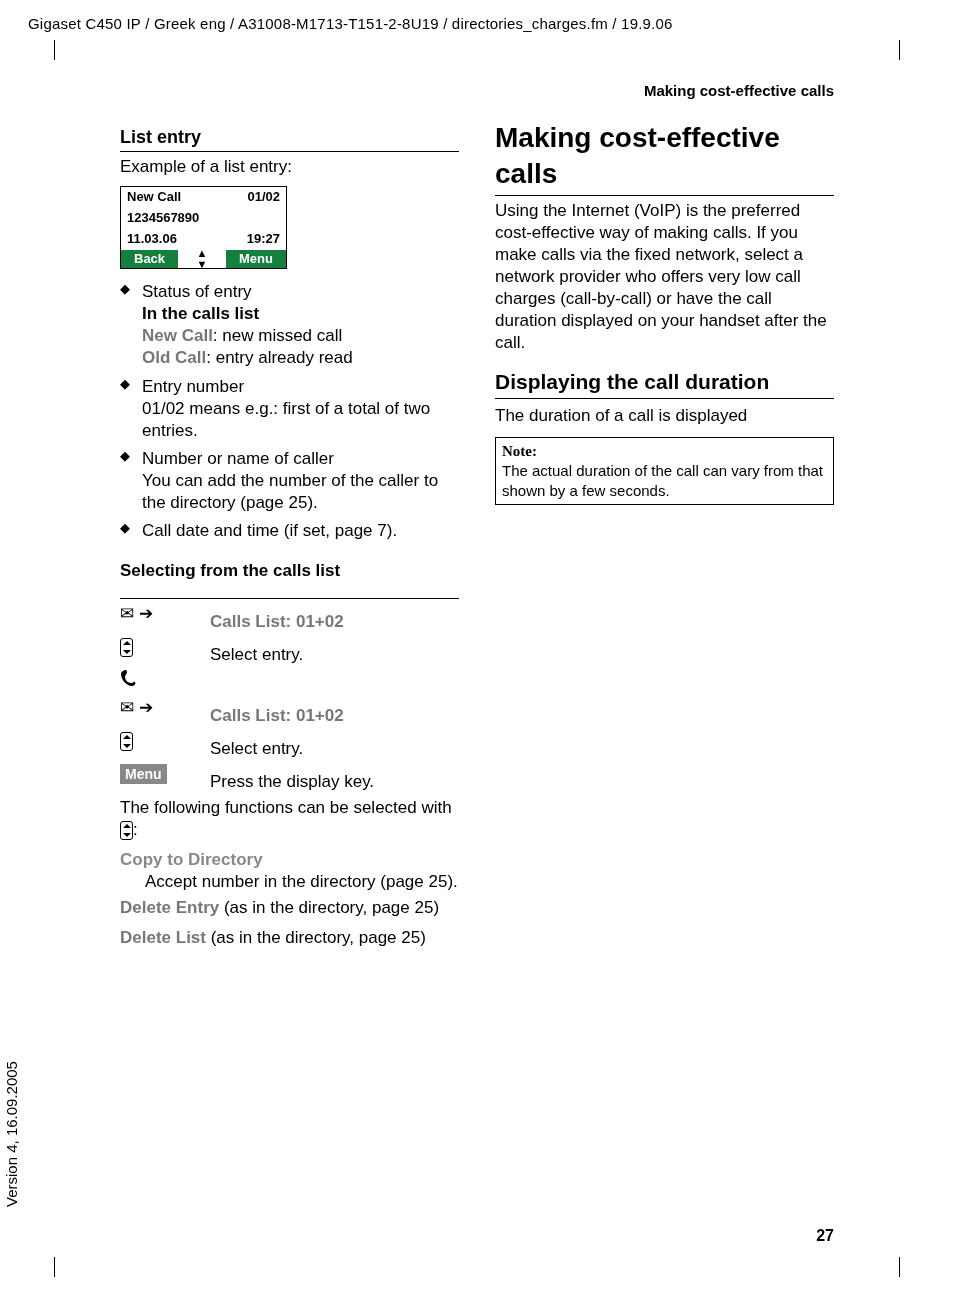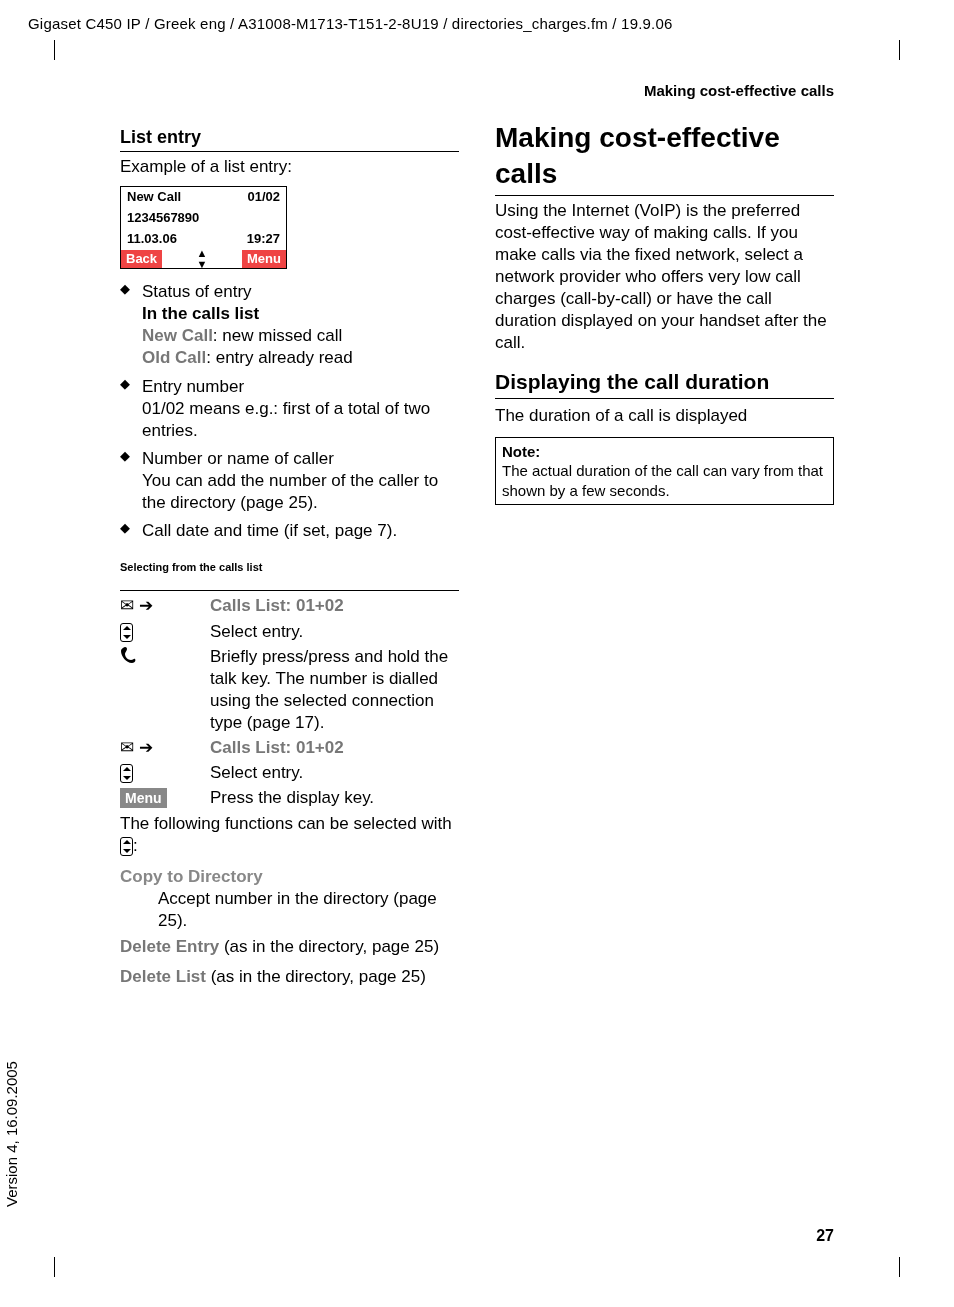--- a/index.html
+++ b/index.html
@@ -59,43 +59,43 @@
     border-bottom: 1.5px solid #000;
   }
   h3 {
     font-size: 18px;
     font-weight: bold;
     margin: 6px 0 4px 0;
     padding-bottom: 2px;
     border-bottom: 1.5px solid #000;
   }
   h4 {
-    font-size: 11px;
+    font-size: 17px;
     font-weight: bold;
     margin: 18px 0 4px 0;
     padding-bottom: 16px;
     border-bottom: 1px solid #000;
   }
   p { margin: 4px 0 8px 0; }
   .sub { color: #777; font-weight: bold; }
   .sub-norm { color: #666; }
   .bold { font-weight: bold; }
   ul.diamond { list-style: none; padding-left: 22px; margin: 4px 0 6px 0; }
   ul.diamond > li { position: relative; margin-bottom: 6px; }
   ul.diamond > li::before {
     content: "◆";
     position: absolute;
     left: -22px;
     top: 0;
     font-size: 13px;
   }
-  .indent { margin-left: 38px; }
+  .indent { margin-left: 25px; }
   .kb { display:flex; margin: 3px 0; }
   .kb .kcol { width: 90px; flex-shrink:0;}
-  .kb .tcol { flex:1; }
+  .kb .tcol { flex:1;margin-top:8px; }
   .key-menu {
     display:inline-block;
     background:#888; color:#fff; font-weight:bold;
     font-size:14px; padding:1px 5px;
   }
   .key-updown {
     display:inline-block; border:1px solid #000; border-radius:3px;
     width:11px; height:17px; position:relative; vertical-align:middle;
   }
   .key-updown::before,.key-updown::after{
@@ -113,32 +113,32 @@
     font-size: 13px;
     break-inside: avoid;
   }
   .display-box .row { display:flex; justify-content:space-between; padding:2px 6px; font-weight:bold;}
   .display-box .row.single { justify-content:flex-start;align-items:flex-end; }
   .display-box .softkeys{
     display:flex; justify-content:space-between; align-items:center;
     padding:0 0; height:18px;
   }
   .display-box .sk {
-    background:#ef4444; color:#fff; font-weight:bold;
-    padding:0 5px; font-size:13px; line-height:18px;
+    background:#15803d; color:#fff; font-weight:bold;
+    padding:0 13px; font-size:13px; line-height:18px;
   }
   .display-box .sk-mid { font-size:11px; line-height:11px; text-align:center;}
 
   .note-box {
     border:1px solid #000;
     padding:4px 6px;
     font-size:15px;
     margin-top:10px;
   }
-  .note-box .nt { font-weight:bold; }
+  .note-box .nt { font-weight:bold;font-family:Liberation Serif, serif; }
   .col-break { break-after: column; }
   .pagenum {
     position:absolute; bottom:62px; right:120px;
     font-weight:bold; font-size:16px;
   }
   .side-text {
     position:absolute;
     left: 20px; bottom: 100px;
     transform-origin: left bottom;
     transform: rotate(-90deg);
@@ -205,21 +205,20 @@
     <div class="tcol sub">Calls List: 01+02</div>
   </div>
   <div class="kb">
     <div class="kcol"><span class="key-updown"></span></div>
     <div class="tcol">Select entry.</div>
   </div>
   <div class="kb">
     <div class="kcol"><svg width="16" height="18" viewBox="0 0 16 18">
           <path d="M3 2 C5 0 7 1 7 3 C7 5 5 6 5 8 C5 11 8 14 11 14 C13 14 14 12 15 13 C16 14 15 17 12 17 C6 17 1 10 1 5 C1 3 2 3 3 2 Z" fill="#000"></path>
         </svg></div>
-    <div class="tcol">Briefly press/press and hold the talk key. The number is dialled using the selected connection type (page 17).</div>
   </div>
 
   <div class="kb">
     <div class="kcol">✉ ➔</div>
     <div class="tcol sub">Calls List: 01+02</div>
   </div>
   <div class="kb">
     <div class="kcol"><span class="key-updown"></span></div>
     <div class="tcol">Select entry.</div>
   </div>

